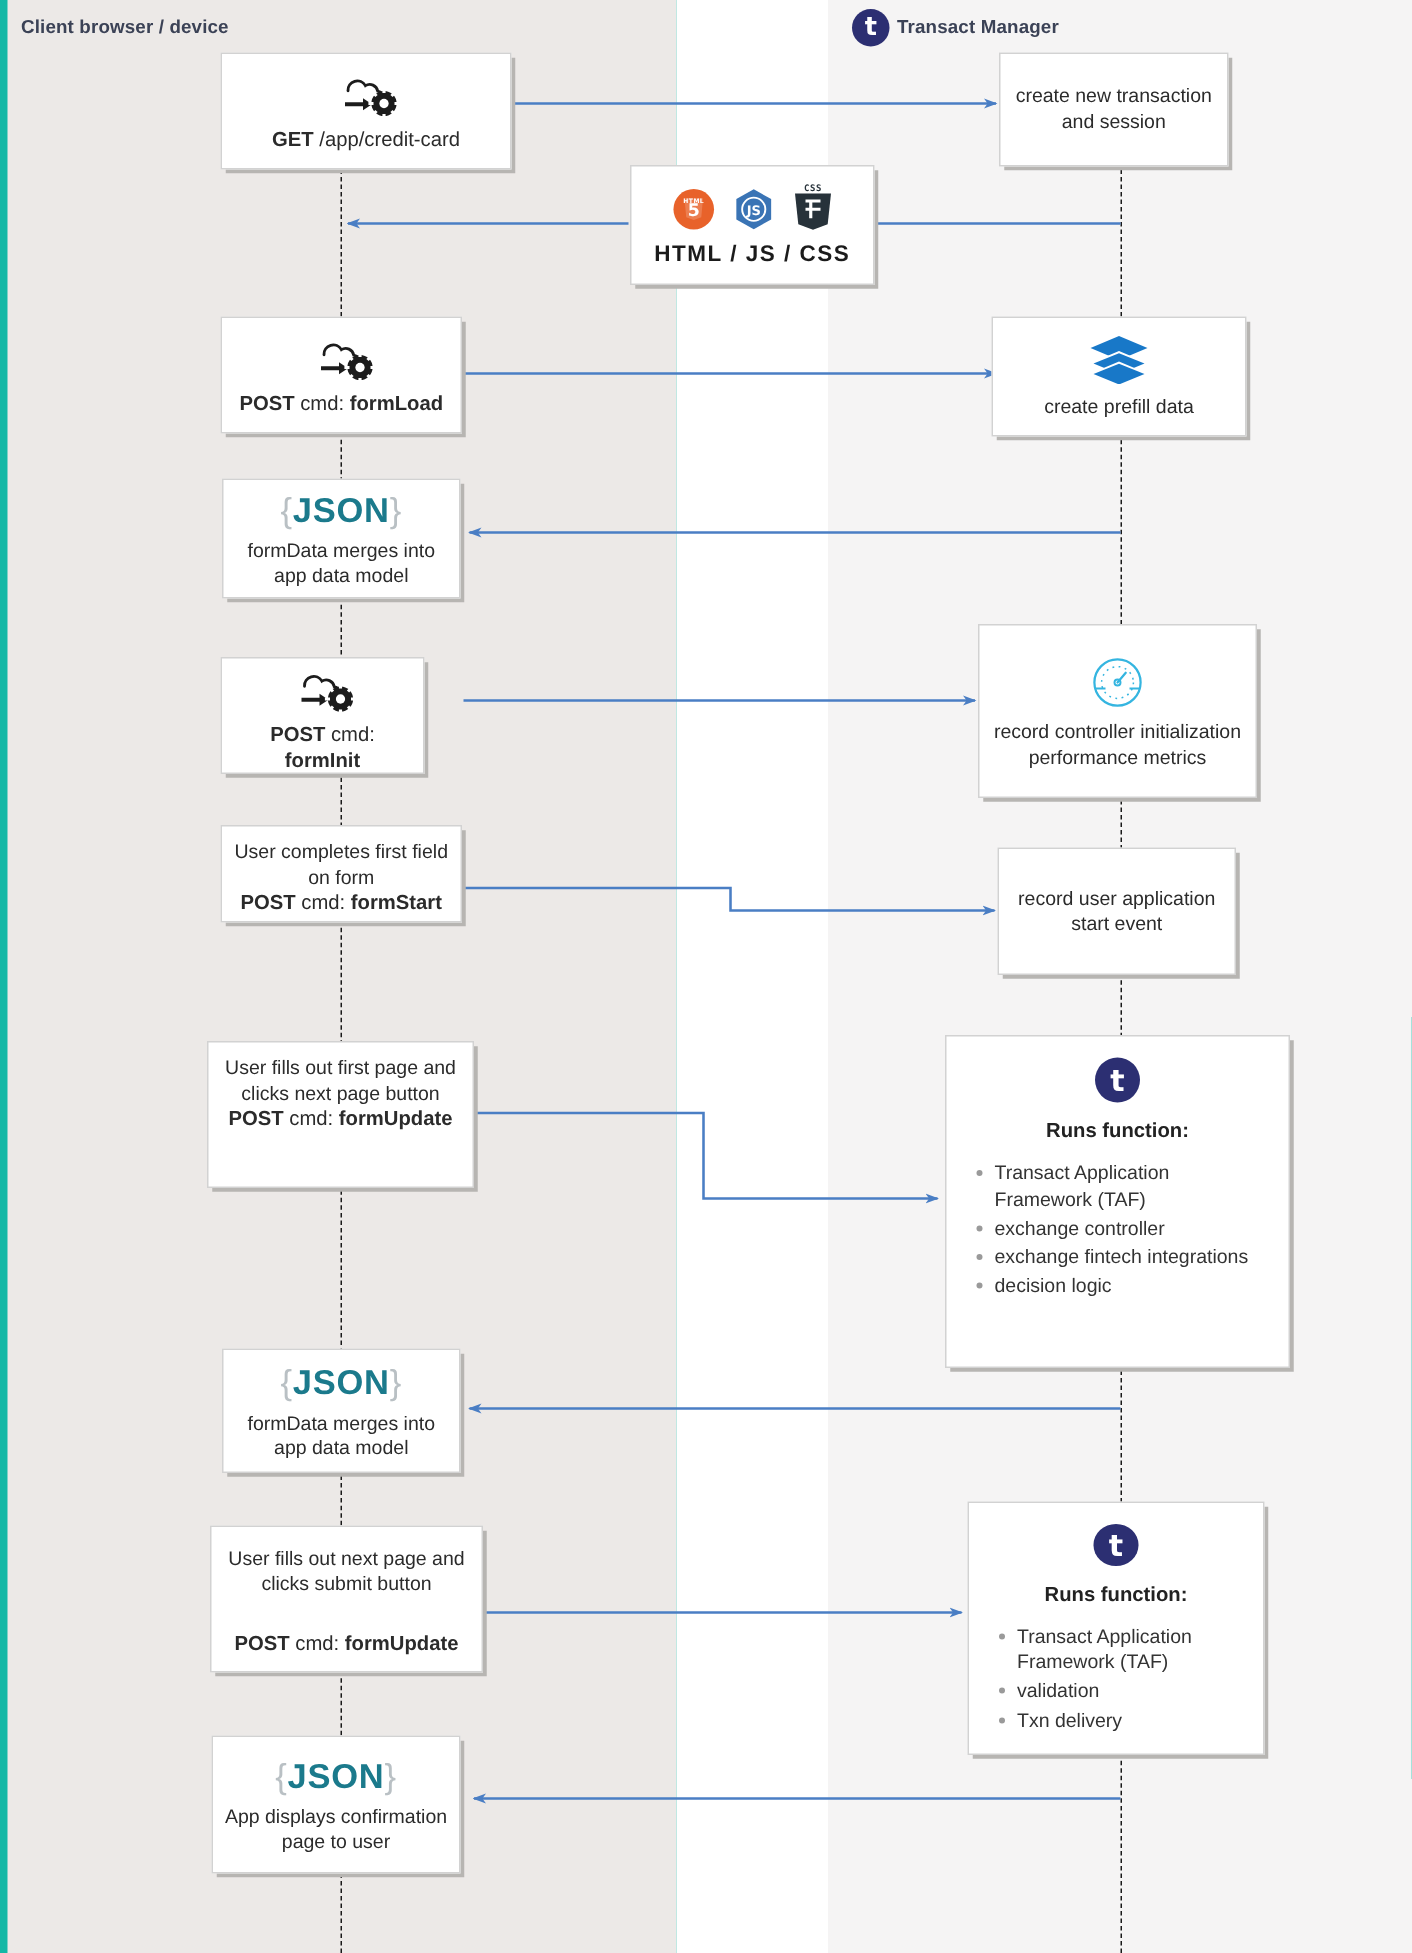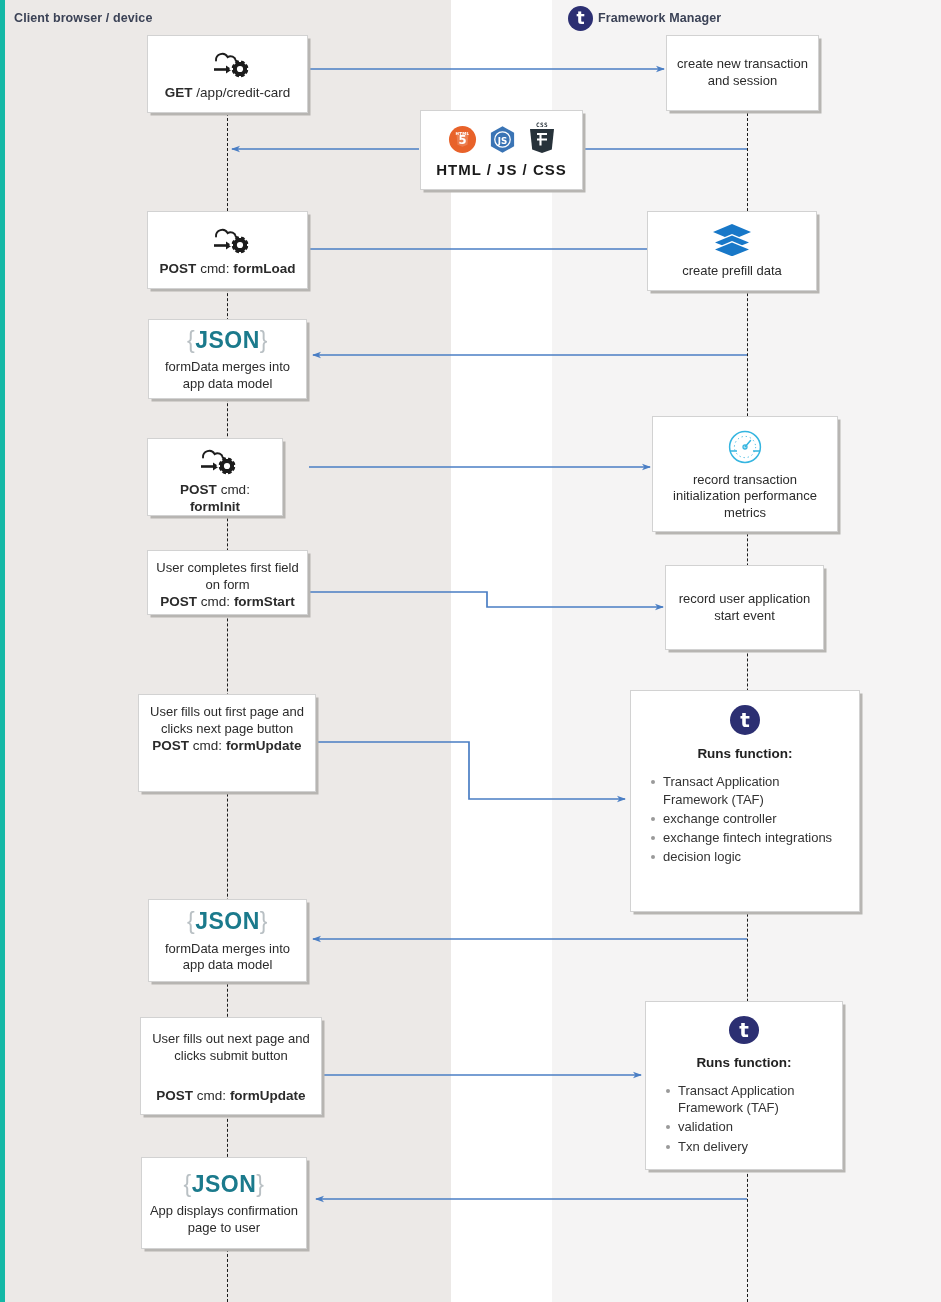--- a/index.html
+++ b/index.html
@@ -114,21 +114,21 @@
 
 <div id="page">
 
   <div class="lane" id="lane-client"></div>
   <div class="lane" id="lane-mid"></div>
   <div class="lane" id="lane-manager"></div>
 
   <div class="lane-title" id="title-client">Client browser / device</div>
 
   <div class="t-logo" id="manager-logo">t</div>
-  <div class="lane-title" id="title-manager">Framework Manager</div>
+  <div class="lane-title" id="title-manager">Transact Manager</div>
 
   <div class="lifeline" id="lifeline-client"></div>
   <div class="lifeline" id="lifeline-manager"></div>
 
   <svg class="arrow-svg" viewBox="0 0 941 1302" xmlns="http://www.w3.org/2000/svg">
     <defs>
       <marker id="ah" markerWidth="9" markerHeight="9" refX="8" refY="4.5" orient="auto" markerUnits="userSpaceOnUse">
         <path d="M0,1.2 L9,4.5 L0,7.8 L2.4,4.5 Z" fill="#4a7ec4"></path>
       </marker>
       <marker id="ahl" markerWidth="9" markerHeight="9" refX="8" refY="4.5" orient="auto" markerUnits="userSpaceOnUse">
@@ -154,21 +154,21 @@
       <path d="M317,742 L469,742 L469,799 L625,799" marker-end="url(#ah)"></path>
 
       <path d="M747,939 L313,939" marker-end="url(#ahl)"></path>
 
       <path d="M323,1075 L641,1075" marker-end="url(#ah)"></path>
 
       <path d="M747,1199 L316,1199" marker-end="url(#ahl)"></path>
     </g>
   </svg>
 
-  <div class="box" style="left:147px;top:35px;width:161px;height:78px;">
+  <div class="box" style="left:147px;top:35px;width:194px;height:78px;">
     <span class="icon-wrap">
       <svg class="cloudgear" viewBox="0 0 56 34">
         <path d="M16 13.5 a6.2 6.2 0 0 1 11.6 -3.4 a5.4 5.4 0 0 1 8.2 3.6 a4.6 4.6 0 0 1 -0.6 9.1" fill="none" stroke="#1c1c1c" stroke-width="1.9" stroke-linecap="round"></path>
         <path d="M14 22.5 L28 22.5" stroke="#1c1c1c" stroke-width="2.6"></path>
         <path d="M26 18.5 L32 22.5 L26 26.5 Z" fill="#1c1c1c"></path>
         <g fill="#1c1c1c">
           <circle cx="40" cy="22" r="8.4"></circle>
         </g>
         <circle cx="40" cy="22" r="3.1" fill="#ffffff"></circle>
         <g stroke="#ffffff" stroke-width="2.1">
@@ -228,21 +228,21 @@
           <path d="M32.6 14.6 L35 17"></path>
             <path d="M45 27 L47.4 29.4"></path>
           <path d="M47.4 14.6 L45 17"></path>
             <path d="M35 27 L32.6 29.4"></path>
         </g>
       </svg>
     </span>
     <span class="caption mono-label"><b>POST</b><span> cmd: </span><b>formLoad</b></span>
   </div>
 
-  <div class="box" style="left:647px;top:211px;width:170px;height:80px;">
+  <div class="box" style="left:661px;top:211px;width:170px;height:80px;">
     <span class="icon-wrap">
       <svg class="layers" viewBox="0 0 44 34">
         <path d="M22 2 L41 10 L22 18 L3 10 Z" fill="#1878c8"></path>
         <path d="M22 12 L41 20 L22 28 L3 20 Z" fill="#ffffff"></path>
         <path d="M22 13.5 L39 20.4 L22 27.3 L5 20.4 Z" fill="#1878c8"></path>
         <path d="M22 19 L41 27 L22 35 L3 27 Z" fill="#ffffff"></path>
         <path d="M22 20.5 L39 27.4 L22 34.3 L5 27.4 Z" fill="#1878c8"></path>
       </svg>
     </span>
     <span class="caption">create prefill data</span>
@@ -279,21 +279,21 @@
   <div class="box" style="left:652px;top:416px;width:186px;height:116px;">
     <span class="icon-wrap">
       <svg class="gauge" viewBox="0 0 40 40">
         <circle cx="20" cy="20" r="15.4" fill="none" stroke="#35b5e0" stroke-width="1.5"></circle>
         <circle cx="20" cy="20" r="10.6" fill="none" stroke="#35b5e0" stroke-width="1" stroke-dasharray="1.2 3"></circle>
         <path d="M20 20 L25.5 13.5" stroke="#35b5e0" stroke-width="1.5" stroke-linecap="round"></path>
         <circle cx="20" cy="20" r="2" fill="none" stroke="#35b5e0" stroke-width="1.3"></circle>
         <path d="M4.8 24 L12 24 M28 24 L35.2 24" stroke="#35b5e0" stroke-width="1.3"></path>
       </svg>
     </span>
-    <span class="caption">record transaction initialization performance metrics</span>
+    <span class="caption">record controller initialization performance metrics</span>
   </div>
 
   <div class="box" style="left:147px;top:550px;width:161px;height:65px;justify-content:space-between;padding:9px 7px 8px 7px;">
     <span class="caption">User completes first field on form</span>
     <span class="caption mono-label"><b>POST</b><span> cmd: </span><b>formStart</b></span>
   </div>
 
   <div class="box" style="left:665px;top:565px;width:159px;height:85px;">
     <span class="caption">record user application start event</span>
   </div>

